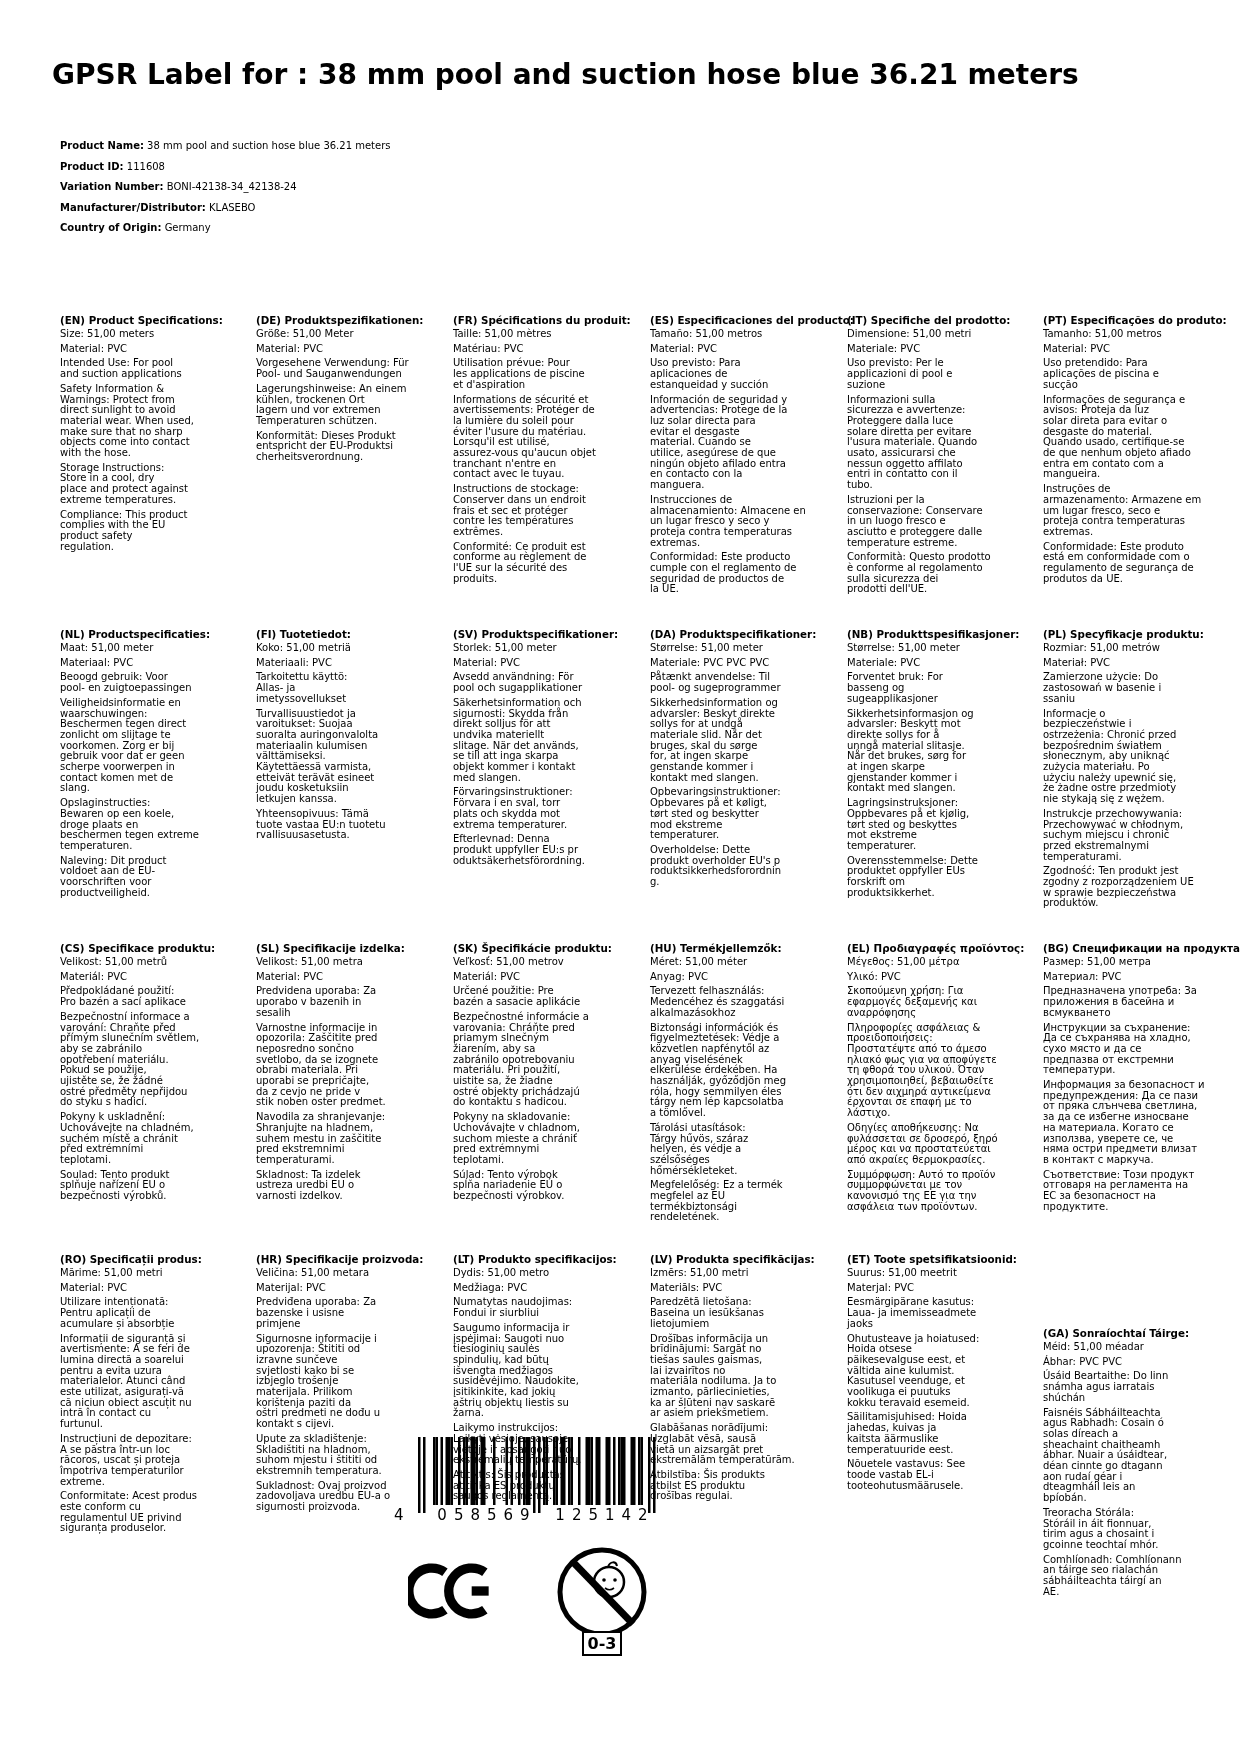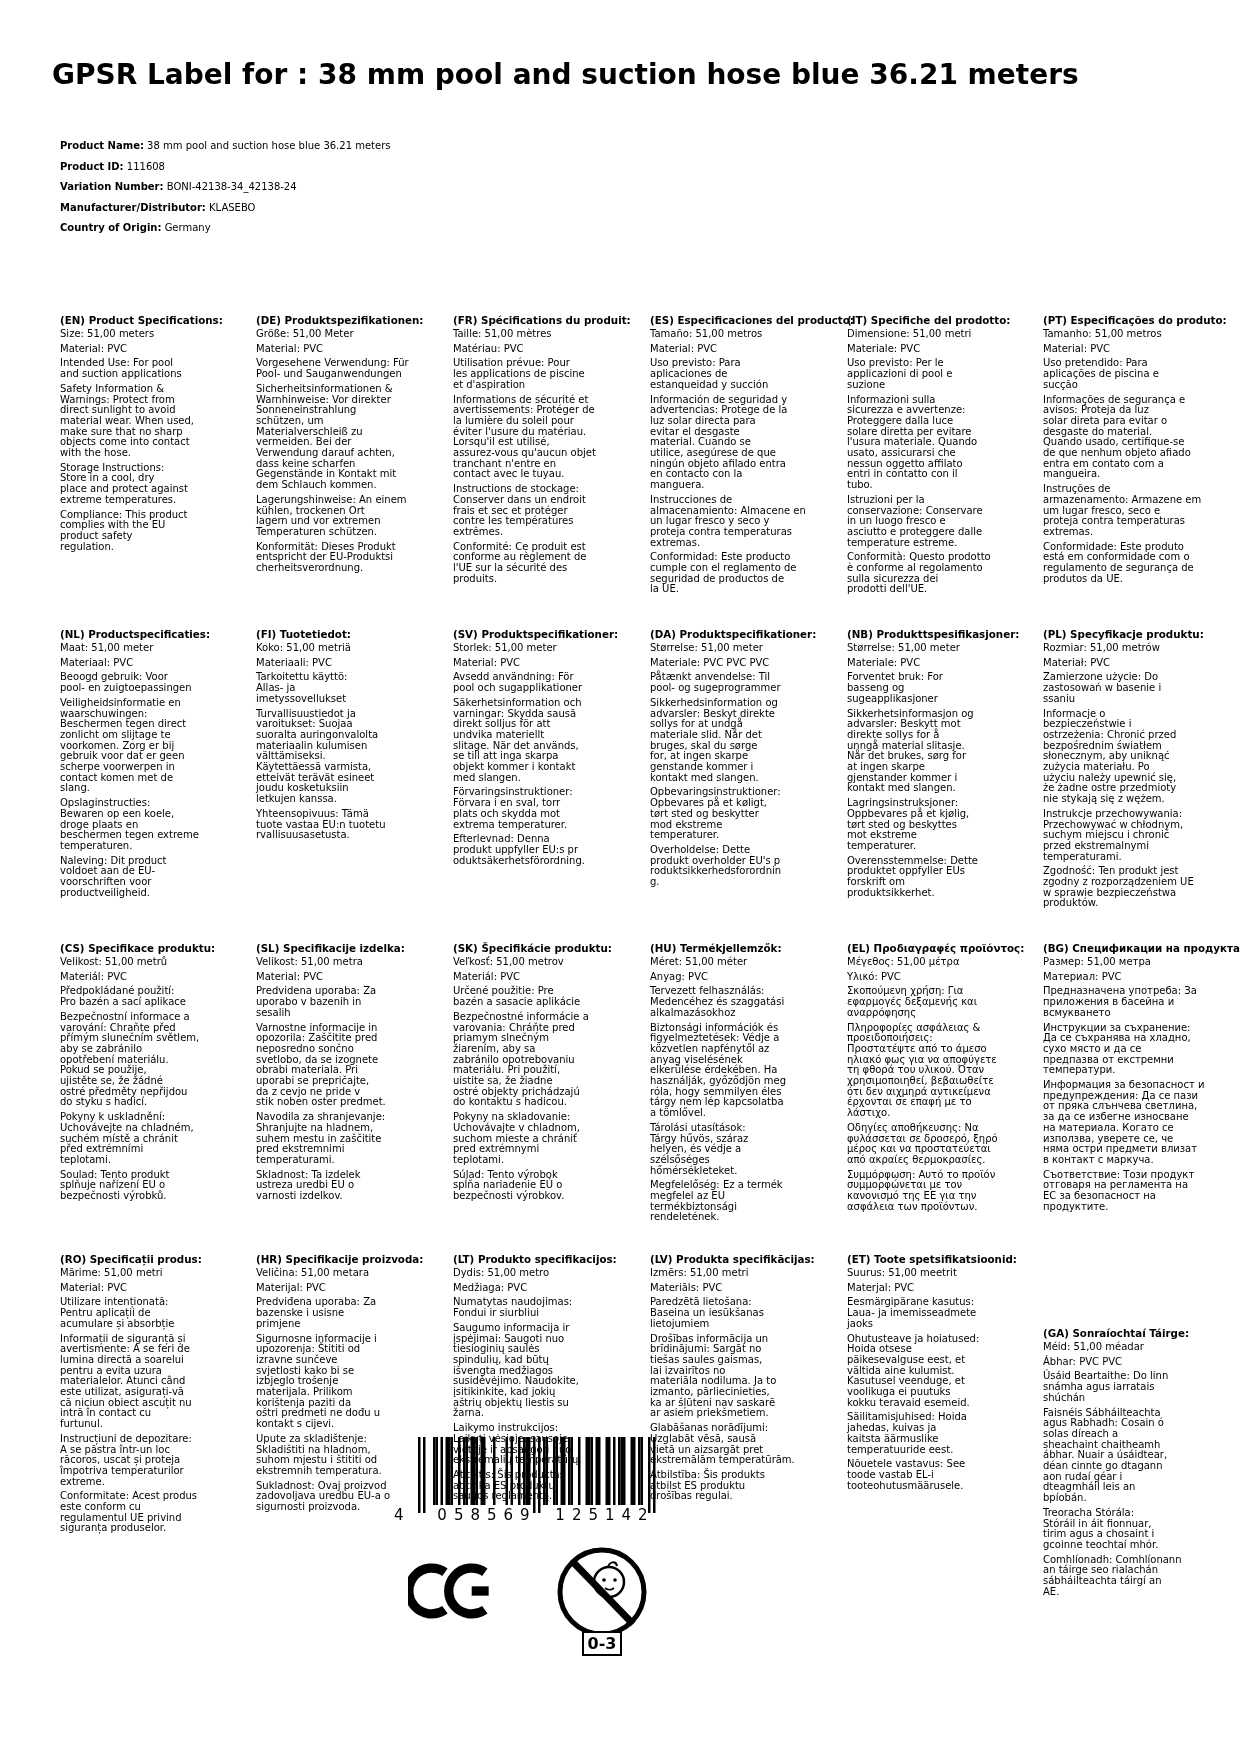--- a/index.html
+++ b/index.html
@@ -99,30 +99,20 @@
 complies with the EU
 product safety
 regulation.</div>
       </div>
       <div class="spec-block" style="left: 256px; top: 315px;">
         <div class="spec-title">(DE) Produktspezifikationen:</div>
         <div class="spec-para">Größe: 51,00 Meter</div>
         <div class="spec-para">Material: PVC</div>
         <div class="spec-para">Vorgesehene Verwendung: Für
 Pool- und Sauganwendungen</div>
-        <div class="spec-para">Sicherheitsinformationen &amp;
-Warnhinweise: Vor direkter
-Sonneneinstrahlung
-schützen, um
-Materialverschleiß zu
-vermeiden. Bei der
-Verwendung darauf achten,
-dass keine scharfen
-Gegenstände in Kontakt mit
-dem Schlauch kommen.</div>
         <div class="spec-para">Lagerungshinweise: An einem
 kühlen, trockenen Ort
 lagern und vor extremen
 Temperaturen schützen.</div>
         <div class="spec-para">Konformität: Dieses Produkt
 entspricht der EU-Produktsi
 cherheitsverordnung.</div>
       </div>
       <div class="spec-block" style="left: 453px; top: 315px;">
         <div class="spec-title">(FR) Spécifications du produit:</div>
@@ -271,21 +261,21 @@
 tuote vastaa EU:n tuotetu
 rvallisuusasetusta.</div>
       </div>
       <div class="spec-block" style="left: 453px; top: 629px;">
         <div class="spec-title">(SV) Produktspecifikationer:</div>
         <div class="spec-para">Storlek: 51,00 meter</div>
         <div class="spec-para">Material: PVC</div>
         <div class="spec-para">Avsedd användning: För
 pool och sugapplikationer</div>
         <div class="spec-para">Säkerhetsinformation och
-varningar: Skydda sausā
+sigurnosti: Skydda från
 direkt solljus för att
 undvika materiellt
 slitage. När det används,
 se till att inga skarpa
 objekt kommer i kontakt
 med slangen.</div>
         <div class="spec-para">Förvaringsinstruktioner:
 Förvara i en sval, torr
 plats och skydda mot
 extrema temperaturer.</div>

